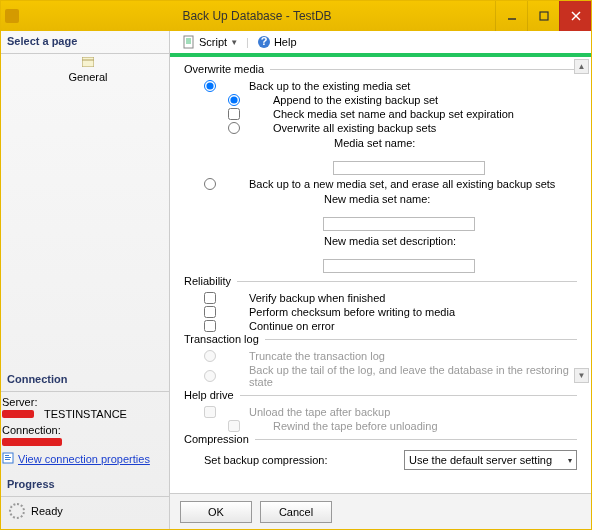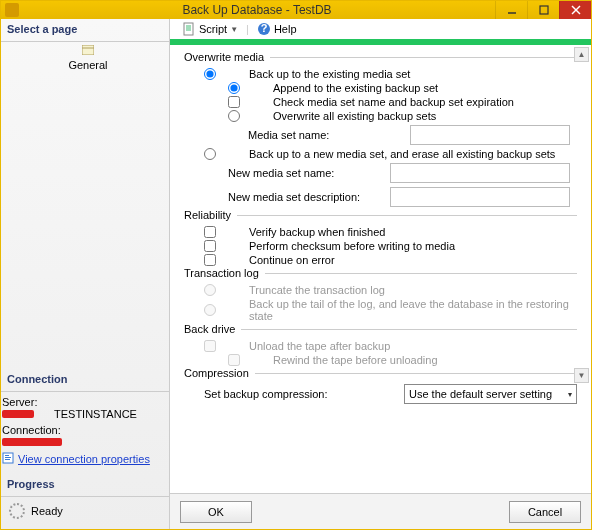--- a/index.html
+++ b/index.html
@@ -1,55 +1,55 @@
 <!DOCTYPE html>
 <html><head>
   <meta charset="utf-8">
   <style>
     * { margin: 0; padding: 0; box-sizing: border-box; font-family: "Segoe UI", Tahoma, sans-serif; font-size: 11px; }
     body { width: 592px; height: 530px; background: #f0f0f0; overflow: hidden; }
     .window { width: 100%; height: 100%; border: 1px solid #e8b800; background: #fff; display: flex; flex-direction: column; }
-    .titlebar { height: 18px; background: linear-gradient(#f5c500, #e8b800); display: flex; align-items: center; position: relative; }
+    .titlebar { height: 30px; background: linear-gradient(#f5c500, #e8b800); display: flex; align-items: center; position: relative; }
     .titlebar .icon { width: 14px; height: 14px; margin-left: 4px; background: #d49a00; border-radius: 2px; }
     .titlebar .title { flex: 1; text-align: center; color: #333; font-size: 12px; }
     .winbtns { display: flex; height: 100%; }
     .winbtn { width: 32px; display: flex; align-items: center; justify-content: center; border-left: 1px solid rgba(0,0,0,0.1); }
     .winbtn.close { background: #c83020; color: #fff; }
     .winbtn svg { width: 10px; height: 10px; }
     .body { flex: 1; display: flex; overflow: hidden; }
     .leftpanel { width: 169px; background: linear-gradient(#f8f8f8, #eeeeee); border-right: 1px solid #ccc; display: flex; flex-direction: column; }
     .lp-section-title { font-weight: bold; color: #2a3a6a; padding: 4px 6px; font-size: 11px; }
     .lp-sep { border-top: 1px solid #ccc; margin: 2px 0; }
     .lp-item { display: flex; align-items: center; gap: 4px; padding: 1px 6px 1px 12px; flex-direction: column; }
     .lp-item .licon { width: 12px; height: 10px; display: inline-block; }
     .lp-item.selected { background: #3a7bd5; color: #fff; }
     .lp-conn { padding: 2px 1px; }
     .redact { display: inline-block; height: 8px; background: #e02020; border-radius: 2px; }
     .link { color: #1a3fcf; text-decoration: underline; cursor: pointer; }
     .lp-progress { display: flex; align-items: center; gap: 6px; padding: 4px 8px; }
     .spinner { width: 16px; height: 16px; border: 2px dotted #999; border-radius: 50%; }
     .rightpanel { flex: 1; display: flex; flex-direction: column; background: #fff; }
-    .toolbar { height: 26px; display: flex; align-items: center; gap: 4px; padding: 0 8px; border-bottom: 6px solid #22c55e; }
+    .toolbar { height: 26px; display: flex; align-items: center; gap: 4px; padding: 0 8px; border-bottom: 4px solid #22c55e; }
     .tbtn { display: flex; align-items: center; gap: 3px; padding: 2px 4px; }
     .tbtn .ticon { width: 14px; height: 14px; }
     .tdd { font-size: 8px; color: #555; }
     .content { flex: 1; padding: 6px 14px 6px 14px; overflow: hidden; position: relative; }
     .scrollbar-arrow { position: absolute; right: 2px; width: 15px; height: 15px; background: #f0f0f0; border: 1px solid #ccc; display: flex; align-items: center; justify-content: center; font-size: 8px; color: #666; }
     .legendline { display: flex; align-items: center; gap: 6px; margin-bottom: 4px; }
     .legendline .lg { color: #000; white-space: nowrap; }
     .legendline .line { flex: 1; border-top: 1px solid #ccc; }
     .row { display: flex; align-items: center; gap: 6px; padding: 1px 0 1px 20px; }
     .row.deep { padding-left: 44px; }
     .radio, .checkbox { width: 12px; height: 12px; }
     .txtlabel { color: #000; padding-left: 27px; }
     .disabled .txtlabel, .disabled label { color: #9a9a9a; }
-    .kv { display: flex; align-items: center; padding: 2px 7px 2px 44px; gap: 12px; }
+    .kv { display: flex; align-items: center; padding: 2px 7px 2px 44px; gap: 12px; flex-direction: column; }
     .kv label { width: 150px; }
     .kv input.txt { flex: 1; max-width: 260px; height: 20px; border: 1px solid #bbb; padding: 0 4px; background: #fff; }
-    .footer { height: 36px; border-top: 1px solid #ccc; background: #f3f3f3; display: flex; align-items: center; justify-content: space-between; gap: 8px; padding: 0 10px; }
+    .footer { height: 36px; border-top: 1px solid #ccc; background: #f3f3f3; display: flex; align-items: center; justify-content: flex-start; gap: 8px; padding: 0 10px; }
     .btn { min-width: 72px; height: 22px; border: 1px solid #999; background: linear-gradient(#fff,#e8e8e8); display: flex; align-items: center; justify-content: center; }
     .select { height: 20px; border: 1px solid #888; background: #fff; padding: 0 4px; display: flex; align-items: center; justify-content: space-between; }
     .select .sd { font-size: 8px; color: #333; }
   </style>
 </head>
 <body>
 
 <div class="window">
   <div class="titlebar">
     <div class="icon"></div>
@@ -85,21 +85,21 @@
             </svg></span>
         <span>General</span>
       </div>
 
       <div style="flex:1"></div>
 
       <div class="lp-section-title">Connection</div>
       <div class="lp-sep"></div>
       <div class="lp-conn">
         <div>Server:</div>
-        <div style="display:flex;align-items:center;gap:20px;">
+        <div style="display:flex;align-items:center;gap:10px;">
           <span class="redact" style="width:32px"></span>
           <span>TESTINSTANCE</span>
         </div>
         <div style="height:4px"></div>
         <div>Connection:</div>
         <div><span class="redact" style="width:60px"></span></div>
         <div style="height:4px"></div>
         <div style="display:flex;align-items:center;gap:4px;">
           <span><svg width="12" height="12" viewBox="0 0 12 12">
                 <rect x="1" y="1" width="10" height="10" fill="#fff" stroke="#3a7bd5"></rect>
@@ -204,21 +204,21 @@
         <div class="row disabled">
           <input type="radio" class="radio" disabled="" style="">
           <span class="txtlabel">Truncate the transaction log</span>
         </div>
         <div class="row disabled">
           <input type="radio" class="radio" disabled="" style="">
           <span class="txtlabel">Back up the tail of the log, and leave the database in the restoring state</span>
         </div>
 
         <div class="legendline">
-            <span class="lg">Back drive</span>
+            <span class="lg">Help drive</span>
             <span class="line"></span>
           </div>
         <div class="row disabled">
           <input type="checkbox" class="checkbox" disabled="" style="">
           <span class="txtlabel">Unload the tape after backup</span>
         </div>
         <div class="row deep disabled">
           <input type="checkbox" class="checkbox" disabled="" style="">
           <span class="txtlabel">Rewind the tape before unloading</span>
         </div>

